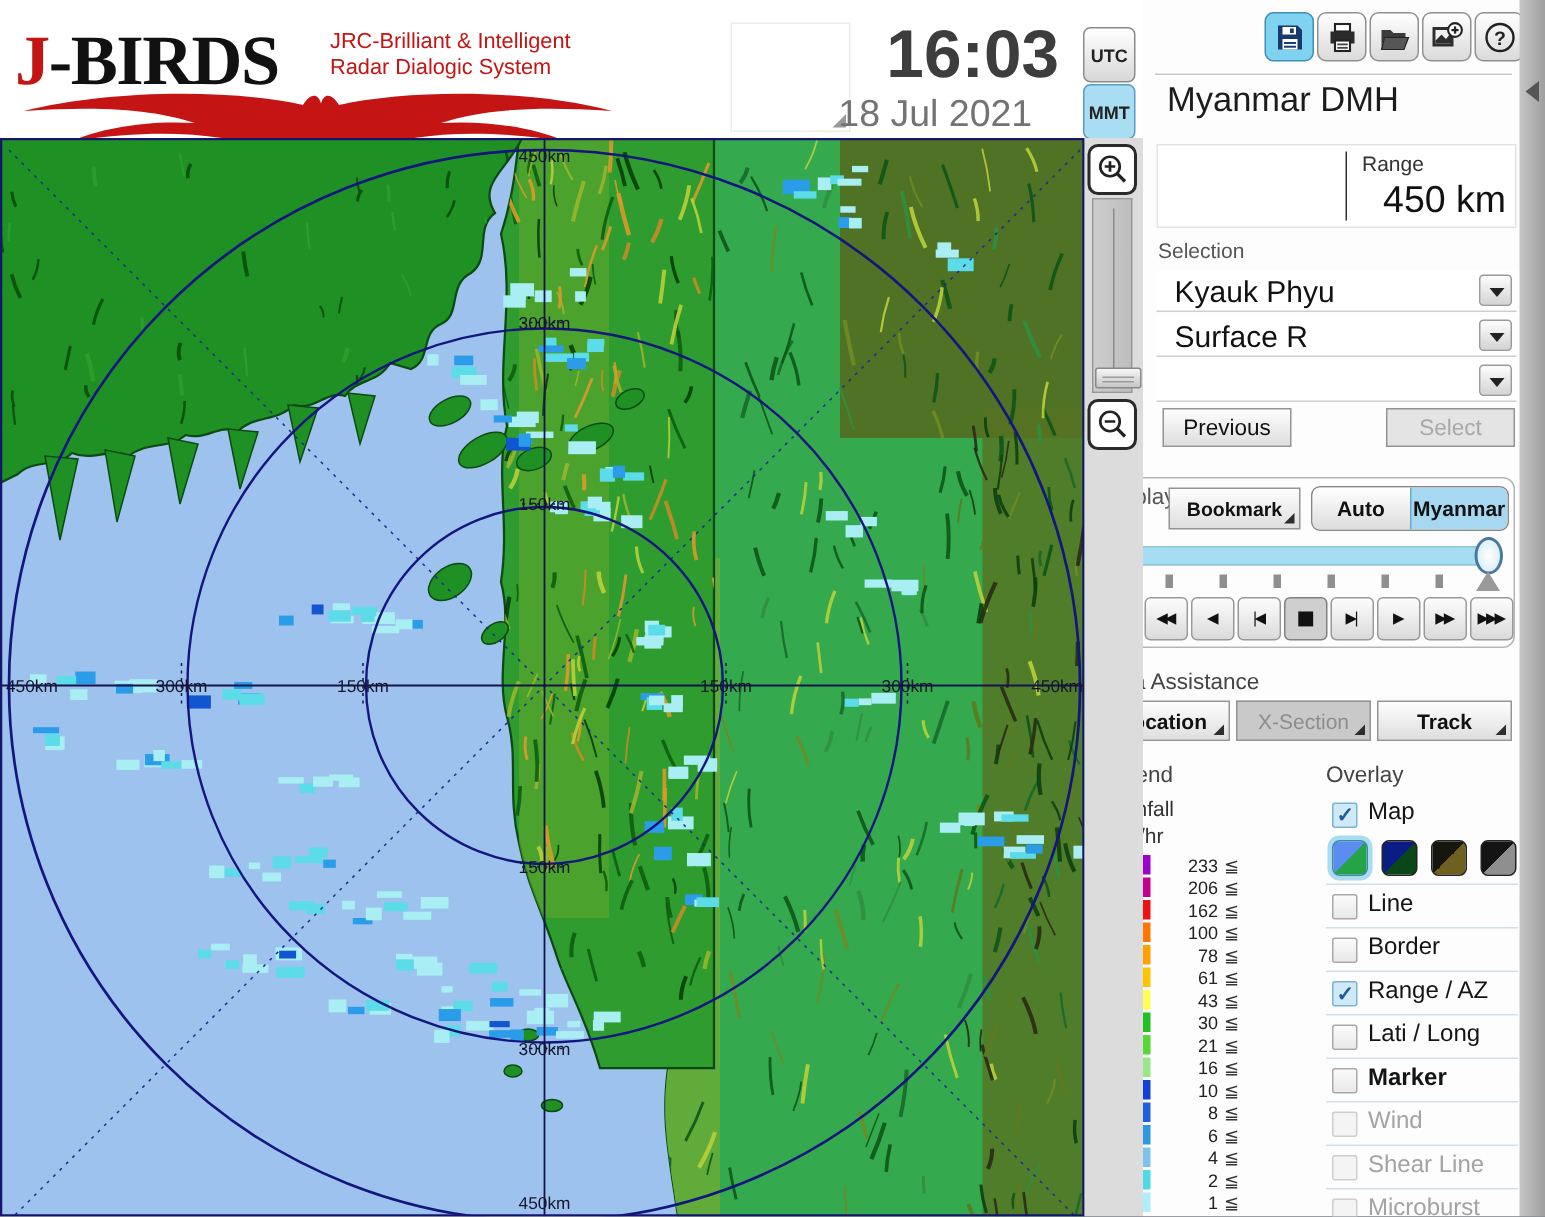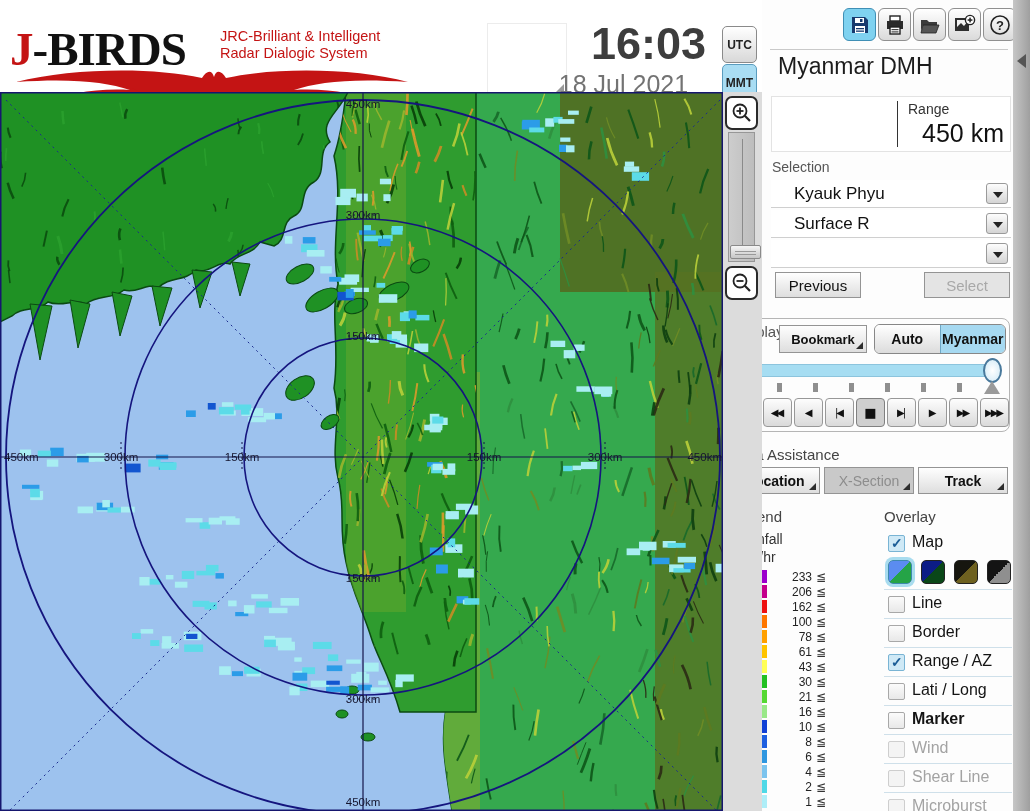--- a/index.html
+++ b/index.html
@@ -1,20 +1,20 @@
 <!DOCTYPE html>
 <html><head>
 <meta charset="utf-8">
 <style>
   html,body{margin:0;padding:0;background:#888;}
   *{box-sizing:border-box;}
   .app{position:relative;width:1030px;height:811px;background:#ffffff;overflow:hidden;
        font-family:"Liberation Sans",sans-serif;outline:1px solid #333;}
   
-  .header{position:absolute;left:0;top:16px;width:1030px;height:104px;background:#fff;border-radius:11px;}
+  .header{position:absolute;left:0;top:8px;width:1030px;height:104px;background:#fff;border-radius:11px;}
   .header-rule{position:absolute;left:0;top:87px;width:762px;height:4px;background:#1a1a1a;}
   .logo{position:absolute;left:10px;top:4px;width:410px;height:84px;}
   .logo-word{position:absolute;left:0;top:2px;font-family:"Liberation Serif",serif;font-weight:bold;
              font-size:47px;letter-spacing:-1px;color:#111;}
   .logo-word .j{color:#c41414;}
   .logo-tag{position:absolute;left:210px;top:8px;color:#c41414;font-weight:normal;font-size:14.5px;
             line-height:17px;white-space:nowrap;letter-spacing:0px;}
   .eagle{position:absolute;left:2px;top:46px;}
   .white-box{position:absolute;left:487px;top:7px;width:80px;height:73px;background:#fff;
              border:1px solid #ececec;}
@@ -35,21 +35,21 @@
   
   .panel{position:absolute;left:762px;top:0;width:251px;height:811px;background:#fdfdfd;}
   .panel-sep{position:absolute;left:8px;width:238px;height:1px;background:#c9c9c9;}
   .station-title{position:absolute;left:16px;top:53px;font-size:23px;color:#1c1c1c;}
   .range-box{position:absolute;left:9px;top:96px;width:240px;height:56px;background:#fff;border:1px solid #e3e3e3;}
   .range-div{position:absolute;left:125px;top:4px;width:1px;height:46px;background:#333;}
   .range-label{position:absolute;left:136px;top:4px;font-size:14px;color:#333;}
   .range-value{position:absolute;right:6px;top:22px;font-size:25px;color:#111;}
   .sel-label{position:absolute;left:10px;top:159px;font-size:14px;color:#555;}
   .dropdown{position:absolute;left:9px;width:240px;height:28px;background:#fff;border-bottom:1px solid #cfcfcf;}
-  .dropdown .val{position:absolute;left:23px;top:4px;font-size:17px;color:#111;}
+  .dropdown .val{position:absolute;left:12px;top:4px;font-size:20px;color:#111;}
   .dd-btn{position:absolute;right:3px;top:3px;width:22px;height:21px;border:1px solid #9a9a9a;border-radius:3px;
           background:linear-gradient(#fdfdfd,#d4d4d4);cursor:pointer;}
   .dd-btn::after{content:"";position:absolute;left:6px;top:8px;width:0;height:0;
           border-left:5px solid transparent;border-right:5px solid transparent;border-top:6px solid #222;}
   .btn{border:1px solid #949494;border-radius:0;background:linear-gradient(#fefefe,#dedede);
        font-size:15px;color:#111;display:flex;align-items:center;justify-content:center;cursor:pointer;position:absolute;}
   .btn.disabled{background:#e4e4e4;color:#a8a8a8;cursor:default;}
   .btn.pressed{background:#c9c9c9;color:#8d8d8d;}
   .corner{position:absolute;right:3px;bottom:3px;width:0;height:0;
           border-left:7px solid transparent;border-bottom:7px solid #2d2d2d;}

